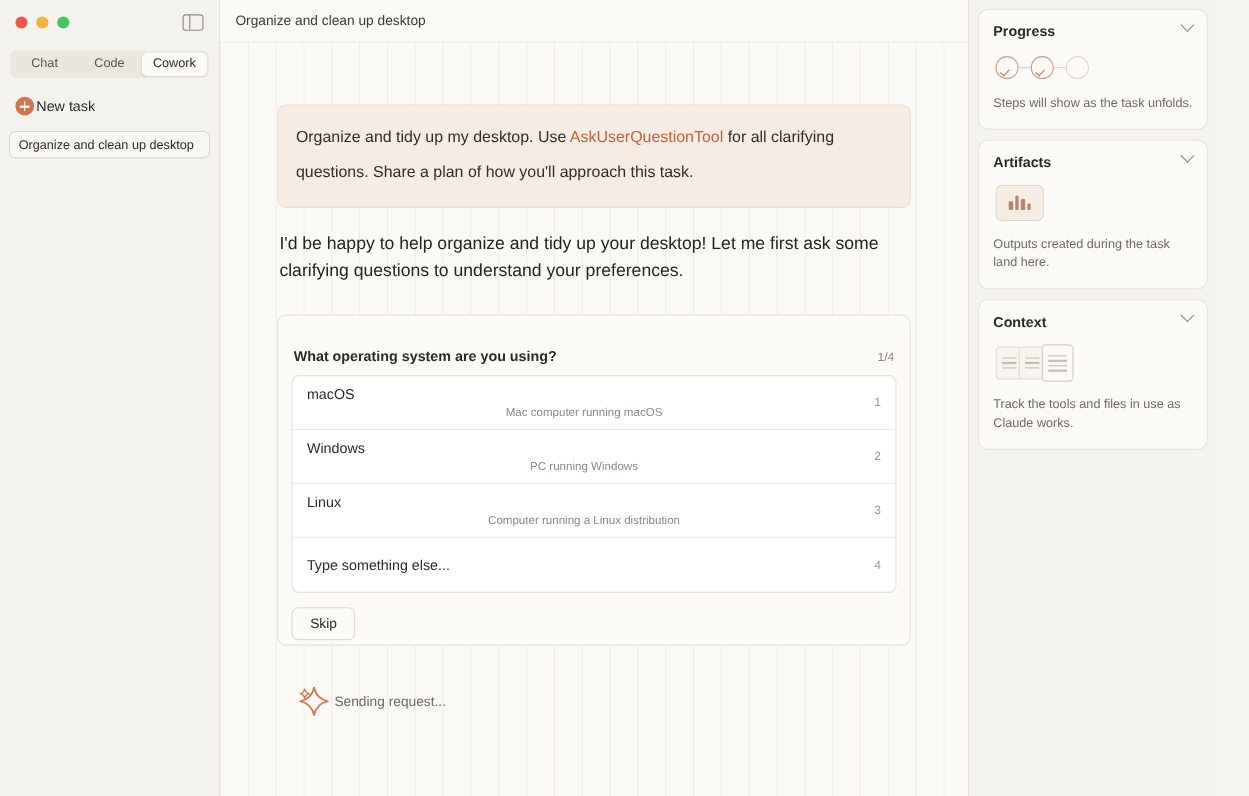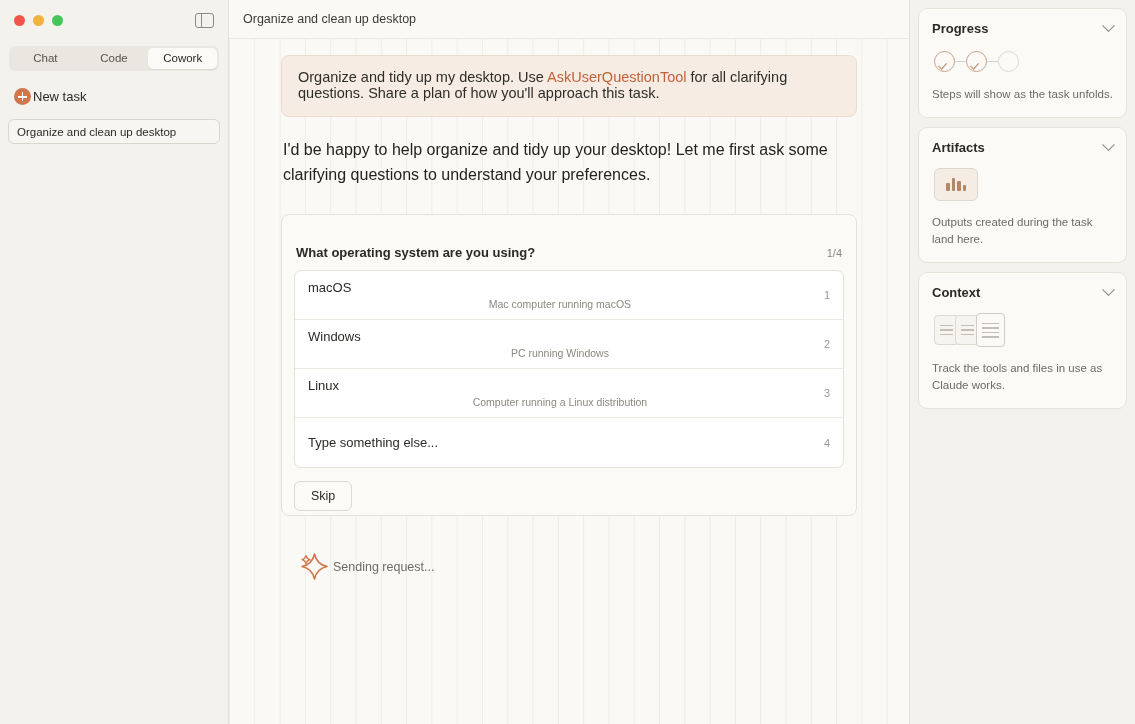--- a/index.html
+++ b/index.html
@@ -7,21 +7,21 @@
     width: 1135px; height: 724px;
     font-family: "Liberation Sans", sans-serif;
     background: #f5f4ef;
     color: #2b2a27;
     overflow: hidden;
   }
   .app { display: flex; width: 1135px; height: 724px; }
 
   
   .sidebar {
-    width: 229px; height: 724px;
+    width: 200px; height: 724px;
     background: #f3f2ed;
     border-right: 1px solid #e3e1d9;
     display: flex; flex-direction: column;
     position: relative;
   }
   .traffic-row {
     height: 40px; display: flex; align-items: center; padding: 0 14px;
     gap: 8px;
   }
   .dot { width: 11px; height: 11px; border-radius: 50%; display: inline-block; }
@@ -113,23 +113,24 @@
       linear-gradient(to right, #eeece5 1px, transparent 1px) 0 0 / 25.3px 100%,
       #faf9f6;
   }
   .body-inner { position: relative; padding: 16px 52px 0 52px; }
 
   .prompt-card {
     background: #f6ece3;
     border: 1px solid #ecdccf;
     border-radius: 8px;
     padding: 13px 16px 15px 16px;
-    font-size: 14.5px; line-height: 16px;
+    font-size: 14.5px; line-height: 32px;
     color: #2f2d29;
     margin-bottom: 20px;
+    margin-top: 40px;
   }
   .tool-name { color: #c2603a; }
 
   .assistant-text {
     font-size: 16px; line-height: 25px; color: #24231f;
     padding: 0 2px;
     margin-bottom: 27px;
   }
 
   .question-card {
@@ -185,21 +186,21 @@
     padding: 8px 8px 0 8px;
     display: flex; flex-direction: column; gap: 9px;
   }
   .card {
     background: #fbfaf7;
     border: 1px solid #e6e3db;
     border-radius: 9px;
     padding: 12px 13px 14px 13px;
   }
   .card-head {
-    display: flex; align-items: center;
+    display: flex; align-items: flex-start;
     font-size: 13px; font-weight: bold; color: #2b2a27;
     margin-bottom: 13px;
   }
   .chev {
     margin-left: auto; width: 9px; height: 9px;
     border-right: 1.5px solid #8b887e; border-bottom: 1.5px solid #8b887e;
     transform: rotate(45deg) translate(-2px,-2px);
   }
   .card-note { font-size: 11.5px; line-height: 17px; color: #6e6b63; }
 

